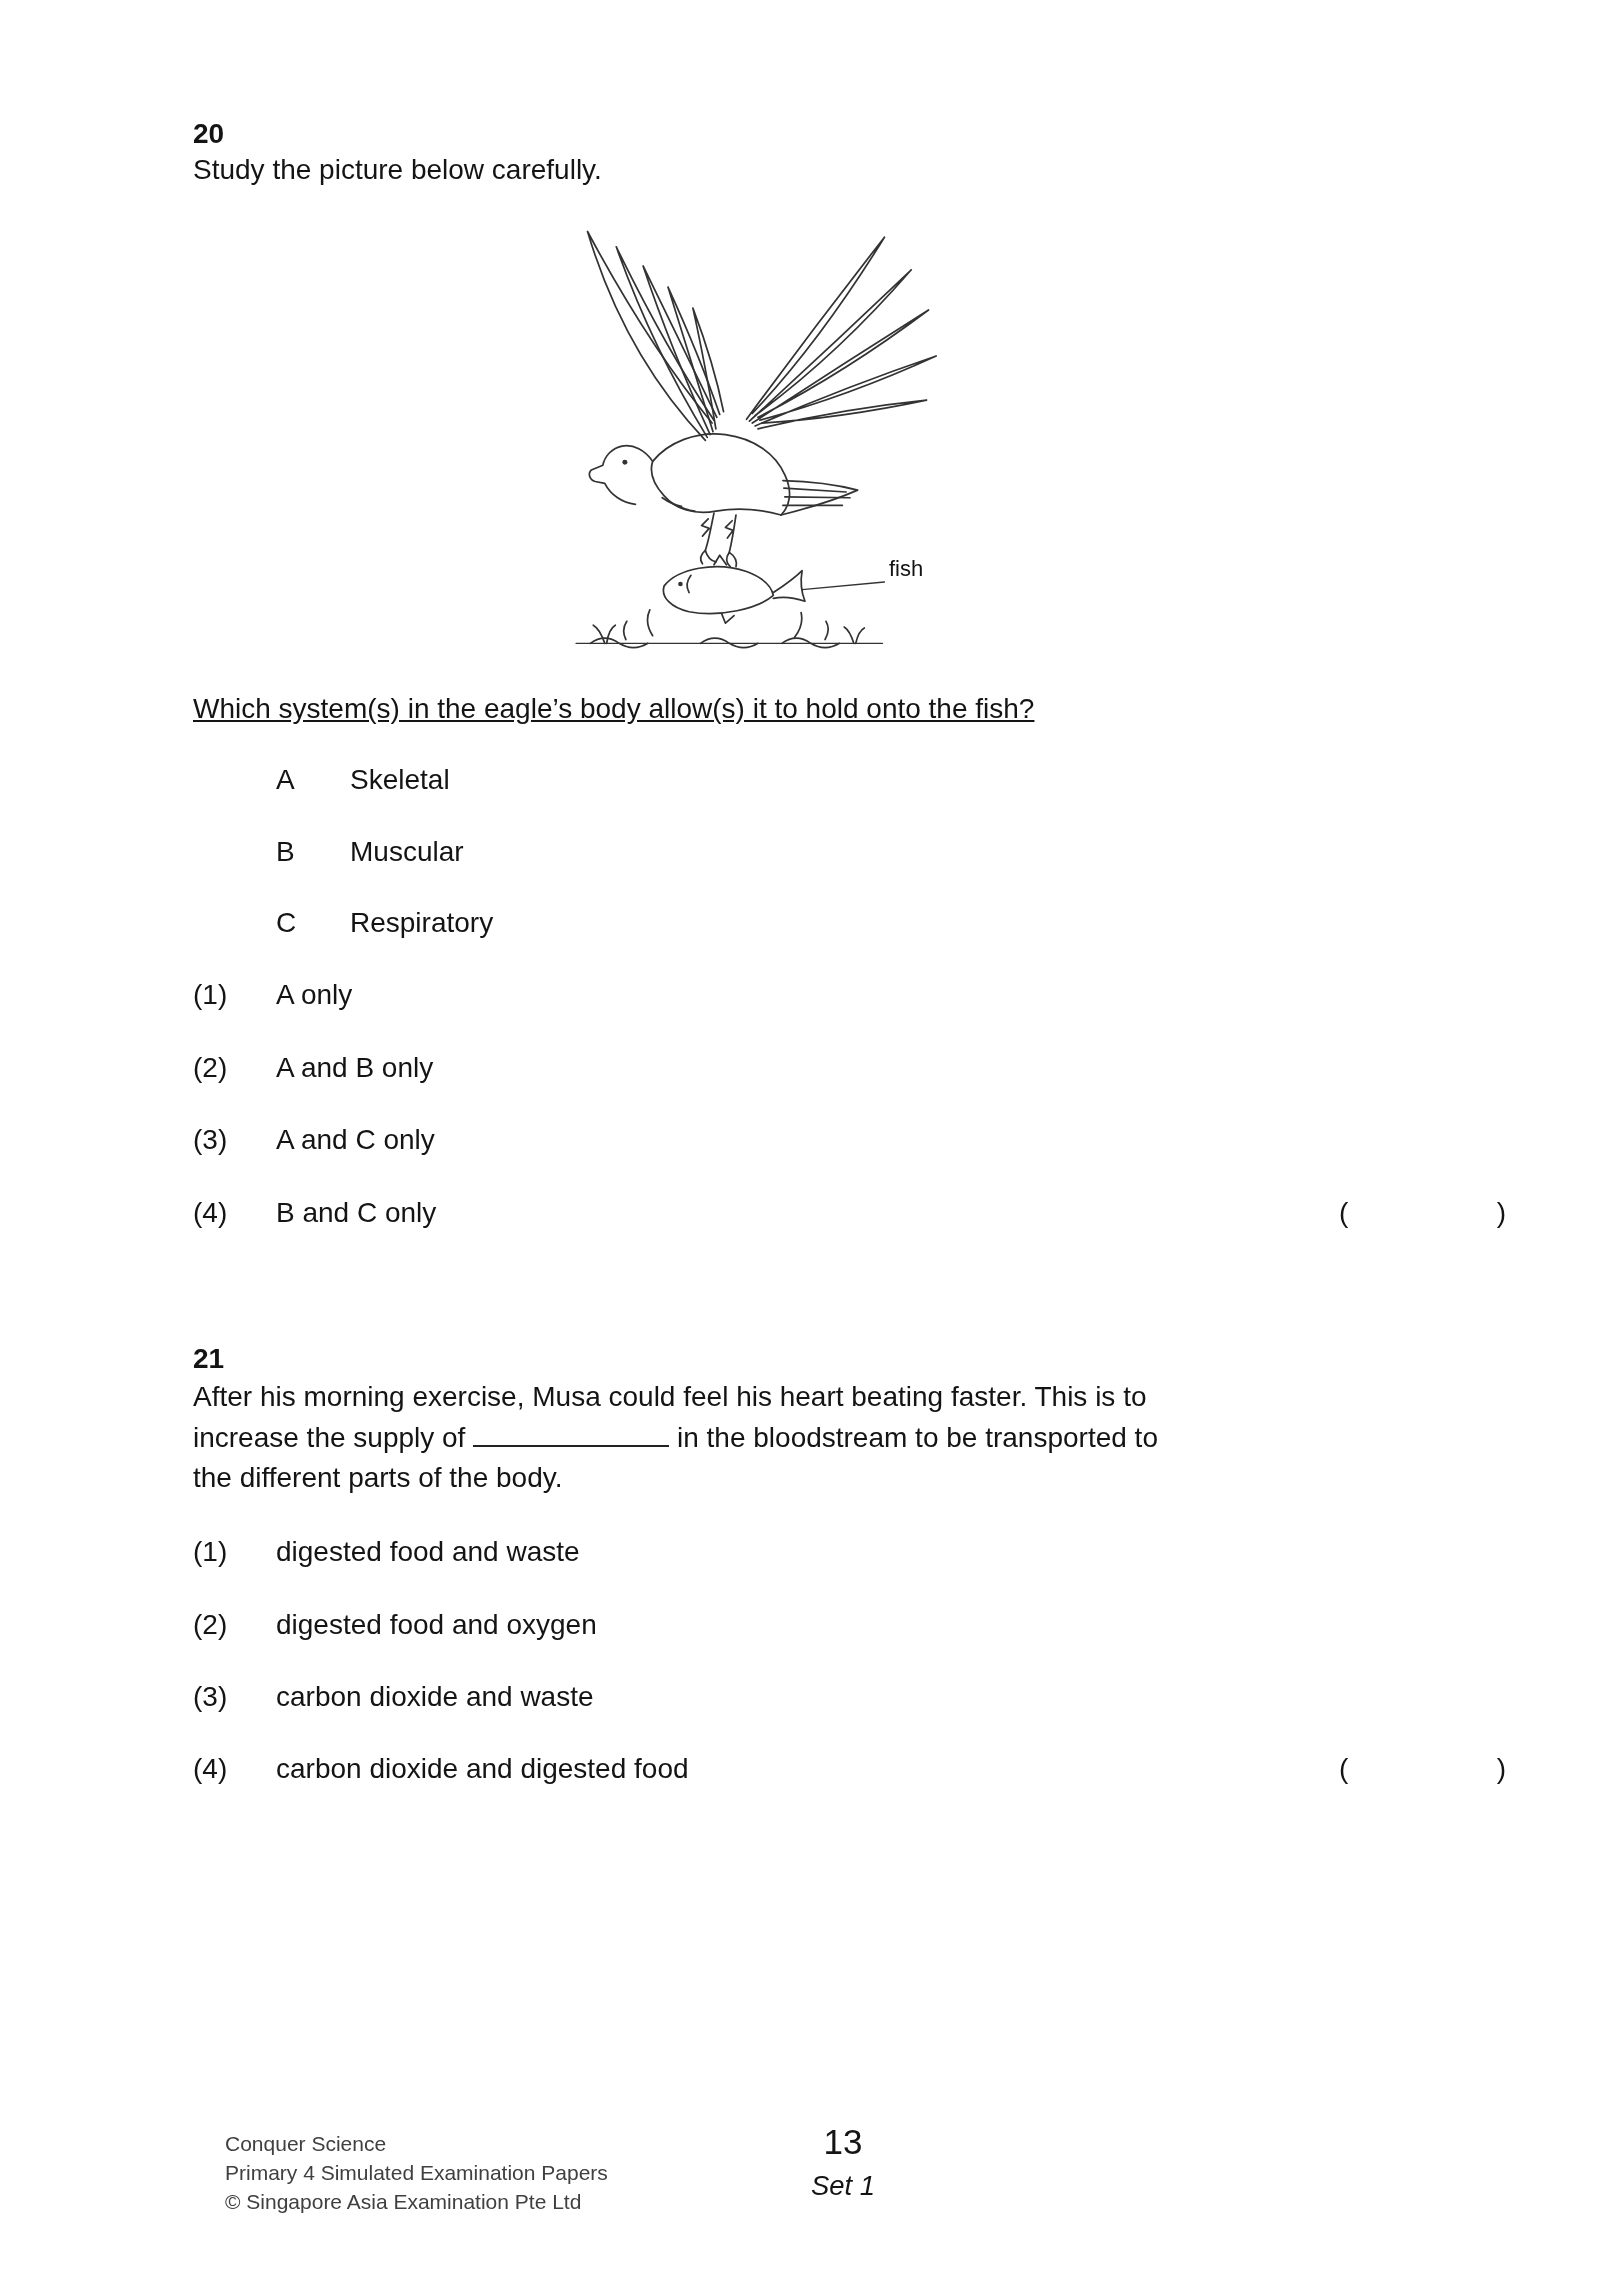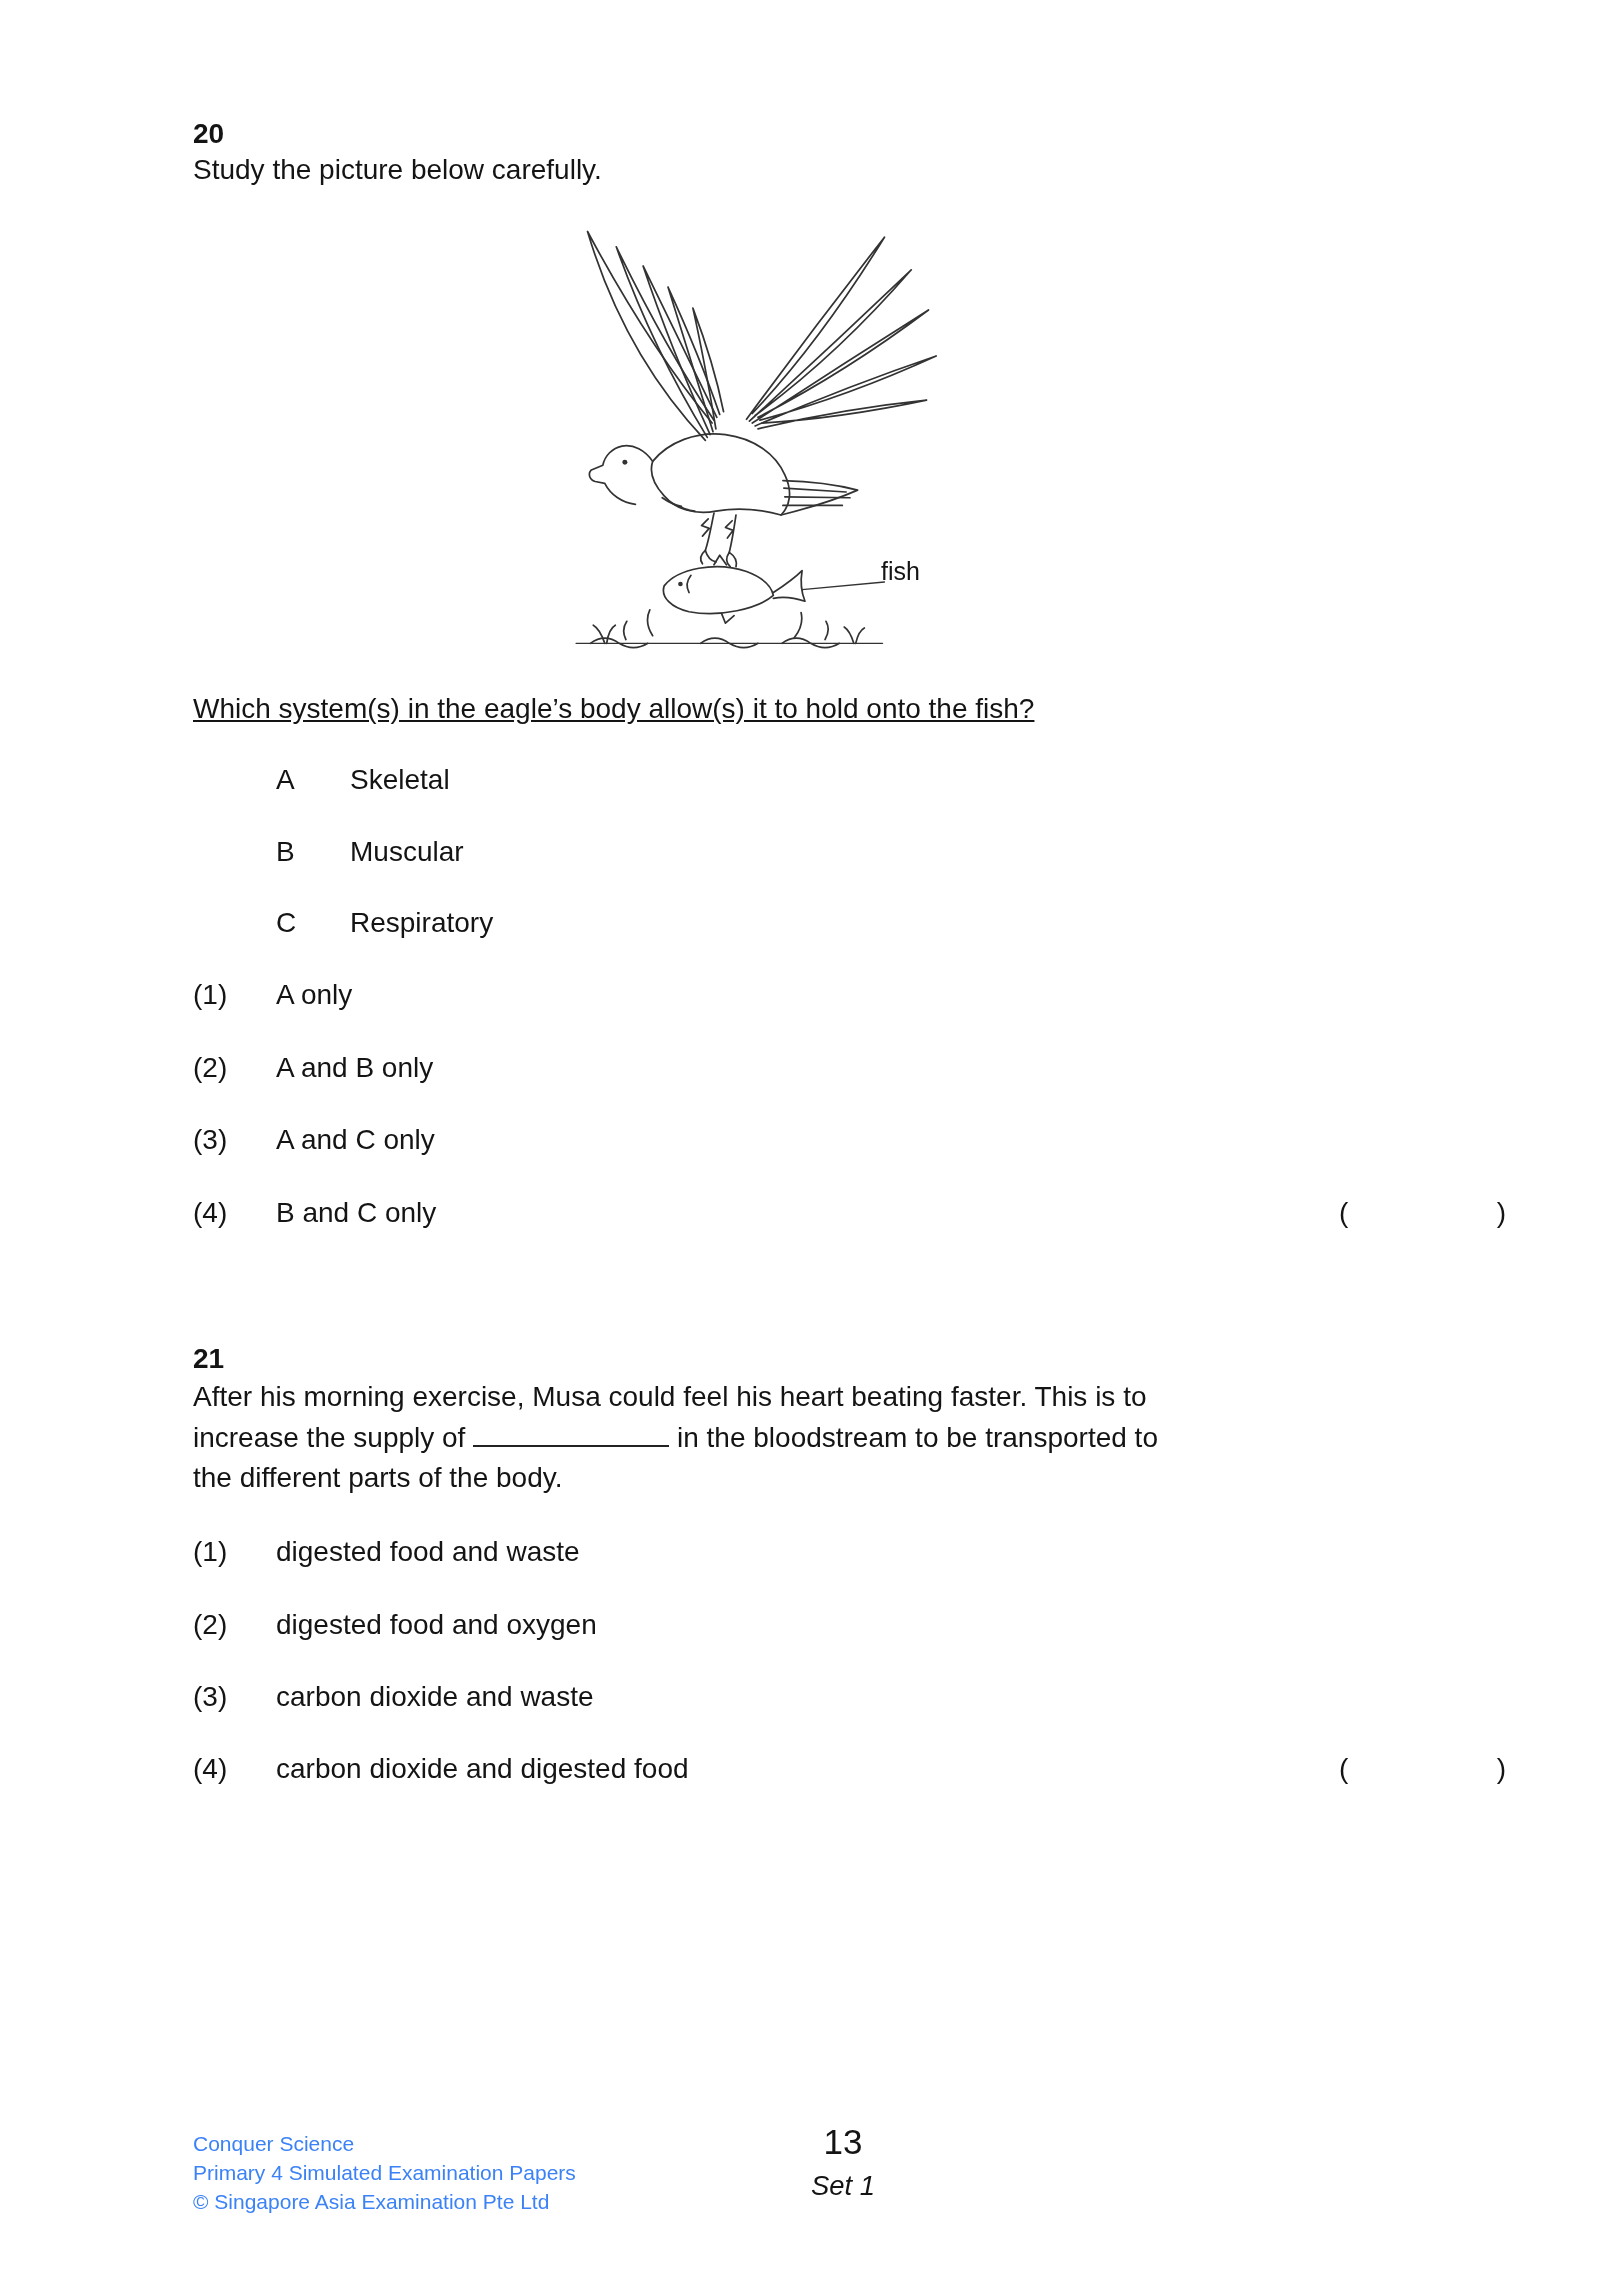--- a/index.html
+++ b/index.html
@@ -18,21 +18,21 @@
   }
   .q { display:flex;flex-direction:column; }
   .q-num { width:101px; flex-shrink:0; font-weight:700; }
   .q-body { flex:1; min-width:0; }
 
   .figure {
     position:relative;
     width:510px; height:453px;
     margin:21.6px 0 7.8px 316px;
   }
-  .fish-label { position:absolute; left:372px; top:345px; font-size:25px; }
+  .fish-label { position:absolute; left:380px; top:345px; font-size:22px; }
 
   .q-prompt { margin-top:27.4px;text-decoration:underline; }
 
   .sub-options { margin-top:3.9px; }
   .sub-option { display:flex; margin:35px 0 0 83px; }
   .sub-letter { width:74px; flex-shrink:0; }
 
   .choices { margin-top:15.7px; }
   .choice { display:flex; align-items:baseline; margin-top:36px; }
   .choice-num { width:83px; flex-shrink:0; }
@@ -45,21 +45,21 @@
   .question-21 { margin-top:110px; }
   .q21-text { line-height:1.44; }
   .blank {
     display:inline-block; width:196px; height:0.95em;
     border-bottom:2px solid #222; margin:0 7.8px;
     vertical-align:baseline;
   }
   .question-21 .choices { margin-top:9.8px; }
 
   .footer { position:absolute; left:193px; right:114px; bottom:76px; }
-  .footer-left { font-size:21px; line-height:1.38; color:#3b82f6; }
+  .footer-left { font-size:21px; line-height:1.38; color:#404040;margin-left:32px; }
   .footer-center {
     position:absolute; left:650px; top:-7.8px;
     transform:translateX(-50%);
     text-align:center;
   }
   .page-num { font-size:35px; }
   .set-label { font-size:27.4px; font-style:italic; margin-top:8px; }
 
   svg { display:block; }
 </style>

